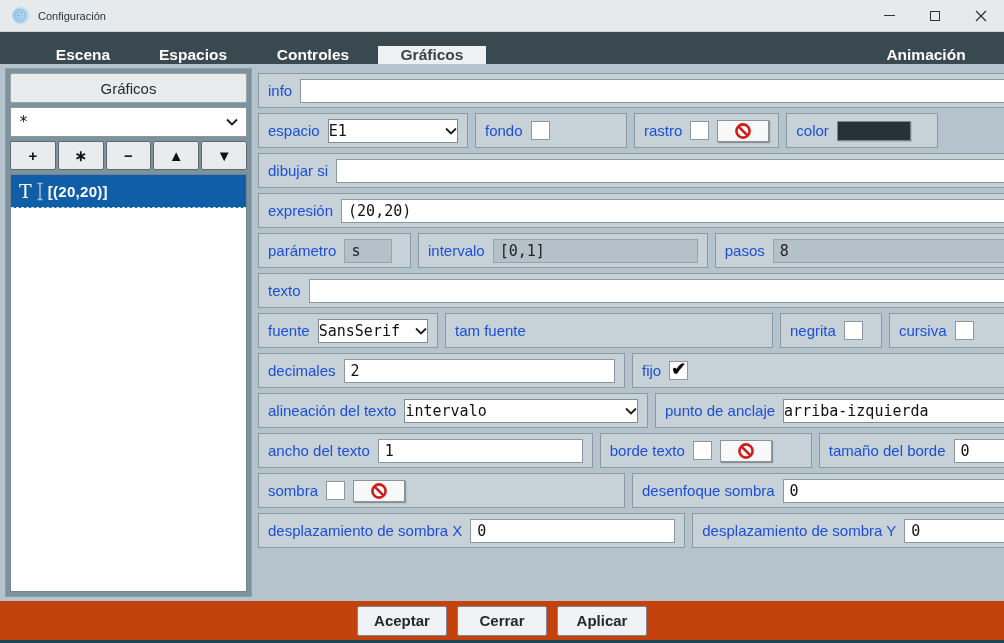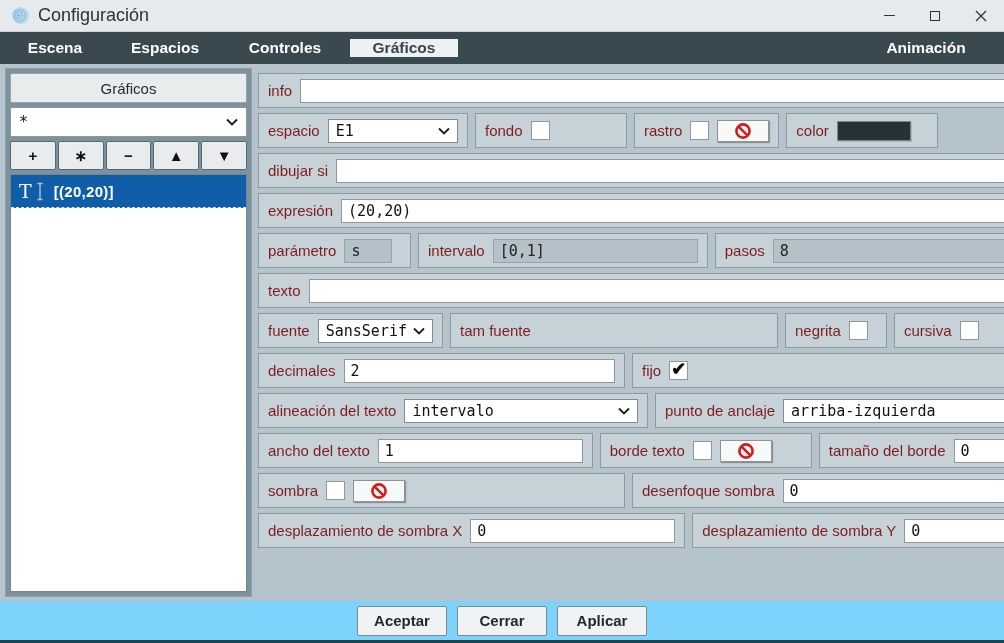--- a/index.html
+++ b/index.html
@@ -6,61 +6,61 @@
   html,body { background:#555; }
   .window {
     width:1004px; height:643px; position:relative; overflow:hidden;
     font-family:"Liberation Sans", sans-serif;
     display:flex; flex-direction:column;
     background:#b5c4cc; border-bottom:3px solid #1c4656;
   }
   
   .titlebar { height:32px; background:#e7eaec; display:flex; align-items:center; flex:0 0 32px; border-bottom:1px solid #d0d4d6; }
   .appicon { margin-left:11px; width:19px; height:19px; }
-  .title { margin-left:8px; font-size:18px; color:#2b3338; }
+  .title { margin-left:8px; font-size:11px; color:#2b3338; }
   .winbtns { margin-left:auto; display:flex; height:100%; }
   .winbtn { width:46px; height:100%; display:flex; align-items:center; justify-content:center; }
   .glyph-min { width:11px; height:1px; background:#333; }
   .glyph-max { width:10px; height:10px; border:1px solid #333; }
   
-  .tabbar { height:32px; flex:0 0 32px; background:#3a4950; display:flex; align-items:center; }
+  .tabbar { height:32px; flex:0 0 32px; background:#3a4950; display:flex; align-items:flex-end;padding-left:28px; }
   .tab { display:flex; align-items:center; justify-content:center; color:#fff; font-size:15.5px; font-weight:600; cursor:default; }
   .tab.active { background:#eef1f2; color:#37454c; }
   .t0{width:110px}.t1{width:110px}.t2{width:130px}.t3{width:140px}.t4{width:130px}.t5{width:108px}
   .t6{width:140px; margin-left:auto; margin-right:8px;}
   
   .body { flex:1 1 auto; display:flex; padding:4px 8px 4px 5px; gap:6px; background:#b5c4cc; overflow:hidden; }
   
   .sidebar { flex:0 0 247px; background:#7e929d; border:1px solid #8fa0aa; padding:4px; display:flex; flex-direction:column; gap:4px; }
   .sb-head { height:30px; background:#e9eced; border:1px solid #98a3aa; border-radius:2px; display:flex; align-items:center; justify-content:center; font-size:15px; color:#222b30; }
   .sb-filter { height:30px; background:#fff; border:1px solid #8a979f; display:flex; align-items:center; padding:0 8px; }
   .sb-filter .val { flex:1; }
   .sb-tools { height:29px; display:flex; gap:2px; }
   .sb-tool { flex:1; background:#e9eced; border:1px solid #5d686f; border-radius:2px; font-weight:700; font-size:15px; color:#111; display:flex; align-items:center; justify-content:center; cursor:pointer; }
   .sb-list { flex:1; background:#fff; border:1px solid #74858f; overflow:hidden; }
   .sb-item { height:33px; background:#0f5ea7; color:#fff; display:flex; align-items:center; padding:0 8px; gap:4px; border-bottom:1px dashed #d9e6f2; cursor:pointer; }
   .serifT { font-family:"DejaVu Serif", serif; font-size:19px; line-height:1; }
-  .sb-item .lbl { font-size:15px; font-weight:700; margin-left:6px; letter-spacing:.3px; }
+  .sb-item .lbl { font-size:15px; font-weight:700; letter-spacing:.3px; }
   
   .form { flex:1 1 auto; display:flex; flex-direction:column; gap:5px; padding-top:5px; }
   .row { flex:0 0 35px; display:flex; gap:7px; }
   .panel { background:#c7d2d8; border:1px solid #8b99a1; display:flex; align-items:center; padding:0 9px; gap:8px; }
   .spacer { flex:1; }
-  .lbl { font-size:15px; color:#7f1d1d; white-space:nowrap; }
+  .lbl { font-size:15px; color:#1d4ed8; white-space:nowrap; }
   .val, .inp, .seltext { font-family:"DejaVu Sans Mono", monospace; font-size:15px; color:#111; }
   .inp { height:24px; background:#fff; border:1px solid #8b98a0; padding:0 6px; min-width:0; }
   .inp.dis { background:#b4c1c8; border-color:#96a3aa; color:#222; }
-  .select { height:24px; background:#fff; border:1px solid #7f8c94; display:flex; align-items:center; padding:0 7px; gap:6px; cursor:pointer; }
+  .select { height:24px; background:#fff; border:1px solid #7f8c94; display:flex; align-items:center; padding:0 0; gap:6px; cursor:pointer; }
   .select .seltext { flex:1; white-space:nowrap; overflow:hidden; }
   .cb { width:19px; height:19px; background:#fff; border:1px solid #8c99a1; position:relative; flex:0 0 19px; cursor:pointer; }
   .cb.on::after { content:"✔"; position:absolute; left:1px; top:-4px; font-size:18px; font-weight:700; color:#0b0b0b; }
   .nob { width:52px; height:22px; background:#f7f8f8; border:1px solid #8f9396; box-shadow:1px 1px 1px rgba(0,0,0,.3); display:flex; align-items:center; justify-content:center; cursor:pointer; }
   .swatch { width:74px; height:20px; border:1px solid #7c858a; box-shadow:1px 1px 0 #aab4ba; cursor:pointer; }
   
-  .footer { flex:0 0 39px; background:#7dd3fc; display:flex; align-items:center; justify-content:center; gap:10px; }
+  .footer { flex:0 0 39px; background:#c2410c; display:flex; align-items:center; justify-content:center; gap:10px; }
   .fbtn { width:90px; height:30px; background:#f0f2f3; border:1px solid #81878c; border-radius:2px; font-family:"Liberation Sans",sans-serif; font-size:15px; font-weight:600; color:#24292d; cursor:pointer; }
 </style>
 </head>
 <body>
 
 <div class="window">
 
   <div class="titlebar">
     <svg class="appicon" viewBox="0 0 20 20">
       <circle cx="10" cy="10" r="9" fill="#bcd9ee"></circle>

